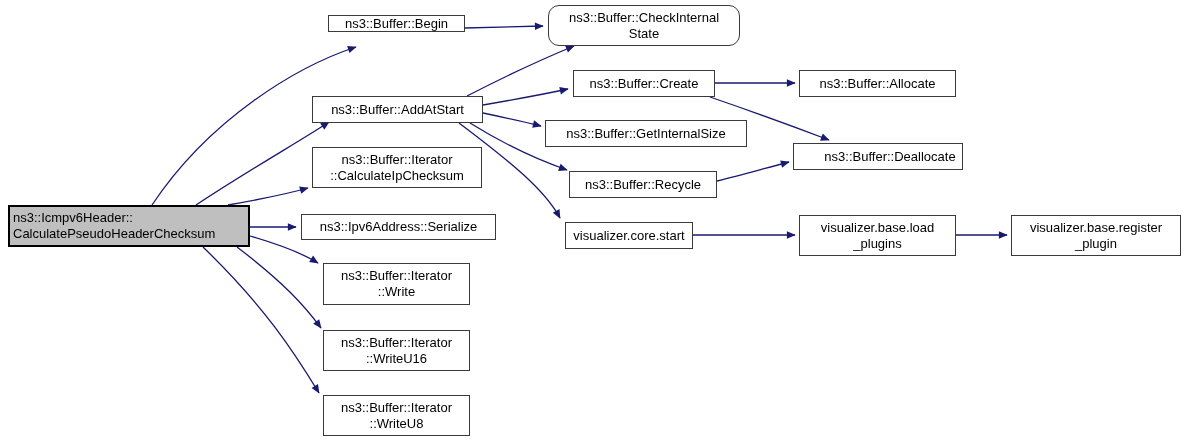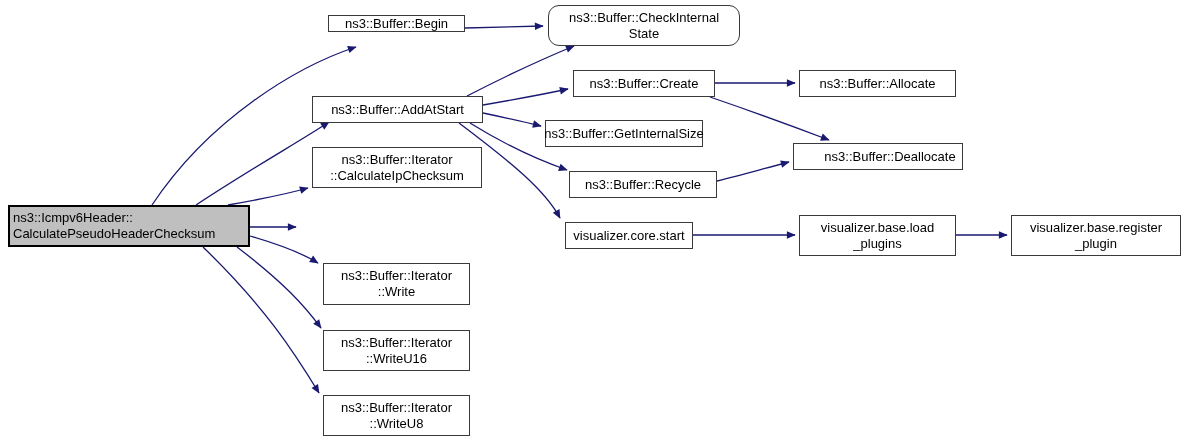--- a/index.html
+++ b/index.html
@@ -65,25 +65,26 @@
     </svg>
 
 <div class="node current" style="left: 8px; top: 205px; width: 242px; height: 42px;"><span>ns3::Icmpv6Header::
 CalculatePseudoHeaderChecksum</span></div>
     <div class="node" style="left: 328px; top: 15px; width: 137px; height: 17px;"><span>ns3::Buffer::Begin</span></div>
     <div class="node" style="left: 548px; top: 5px; width: 192px; height: 41px; border-radius: 11px;"><span>ns3::Buffer::CheckInternal
 State</span></div>
     <div class="node" style="left: 312px; top: 96px; width: 171px; height: 27px;"><span>ns3::Buffer::AddAtStart</span></div>
     <div class="node" style="left: 573px; top: 70px; width: 142px; height: 27px;"><span>ns3::Buffer::Create</span></div>
     <div class="node" style="left: 799px; top: 70px; width: 157px; height: 27px;"><span>ns3::Buffer::Allocate</span></div>
-    <div class="node" style="left: 545px; top: 120px; width: 158px; height: 27px;"><span>ns3::Buffer::GetInternalSize</span></div>
+    <div class="node" style="left: 545px; top: 120px; width: 202px; height: 27px;"><span>ns3::Buffer::GetInternalSize</span></div>
     <div class="node" style="left: 793px; top: 143px; width: 170px; height: 27px; padding-left: 24px;"><span>ns3::Buffer::Deallocate</span></div>
     <div class="node" style="left: 569px; top: 171px; width: 148px; height: 27px;"><span>ns3::Buffer::Recycle</span></div>
     <div class="node" style="left: 312px; top: 147px; width: 170px; height: 41px;"><span>ns3::Buffer::Iterator
 ::CalculateIpChecksum</span></div>
+    <div class="node" style="left: 301px; top: 214px; width: 195px; height: 26px;"><span>ns3::Ipv6Address::Serialize</span></div>
     <div class="node" style="left: 565px; top: 222px; width: 128px; height: 27px;"><span>visualizer.core.start</span></div>
     <div class="node" style="left: 799px; top: 215px; width: 157px; height: 41px;"><span>visualizer.base.load
 _plugins</span></div>
     <div class="node" style="left: 1011px; top: 215px; width: 170px; height: 41px;"><span>visualizer.base.register
 _plugin</span></div>
     <div class="node" style="left: 323px; top: 263px; width: 147px; height: 42px;"><span>ns3::Buffer::Iterator
 ::Write</span></div>
     <div class="node" style="left: 323px; top: 330px; width: 147px; height: 41px;"><span>ns3::Buffer::Iterator
 ::WriteU16</span></div>
     <div class="node" style="left: 323px; top: 395px; width: 147px; height: 41px;"><span>ns3::Buffer::Iterator

